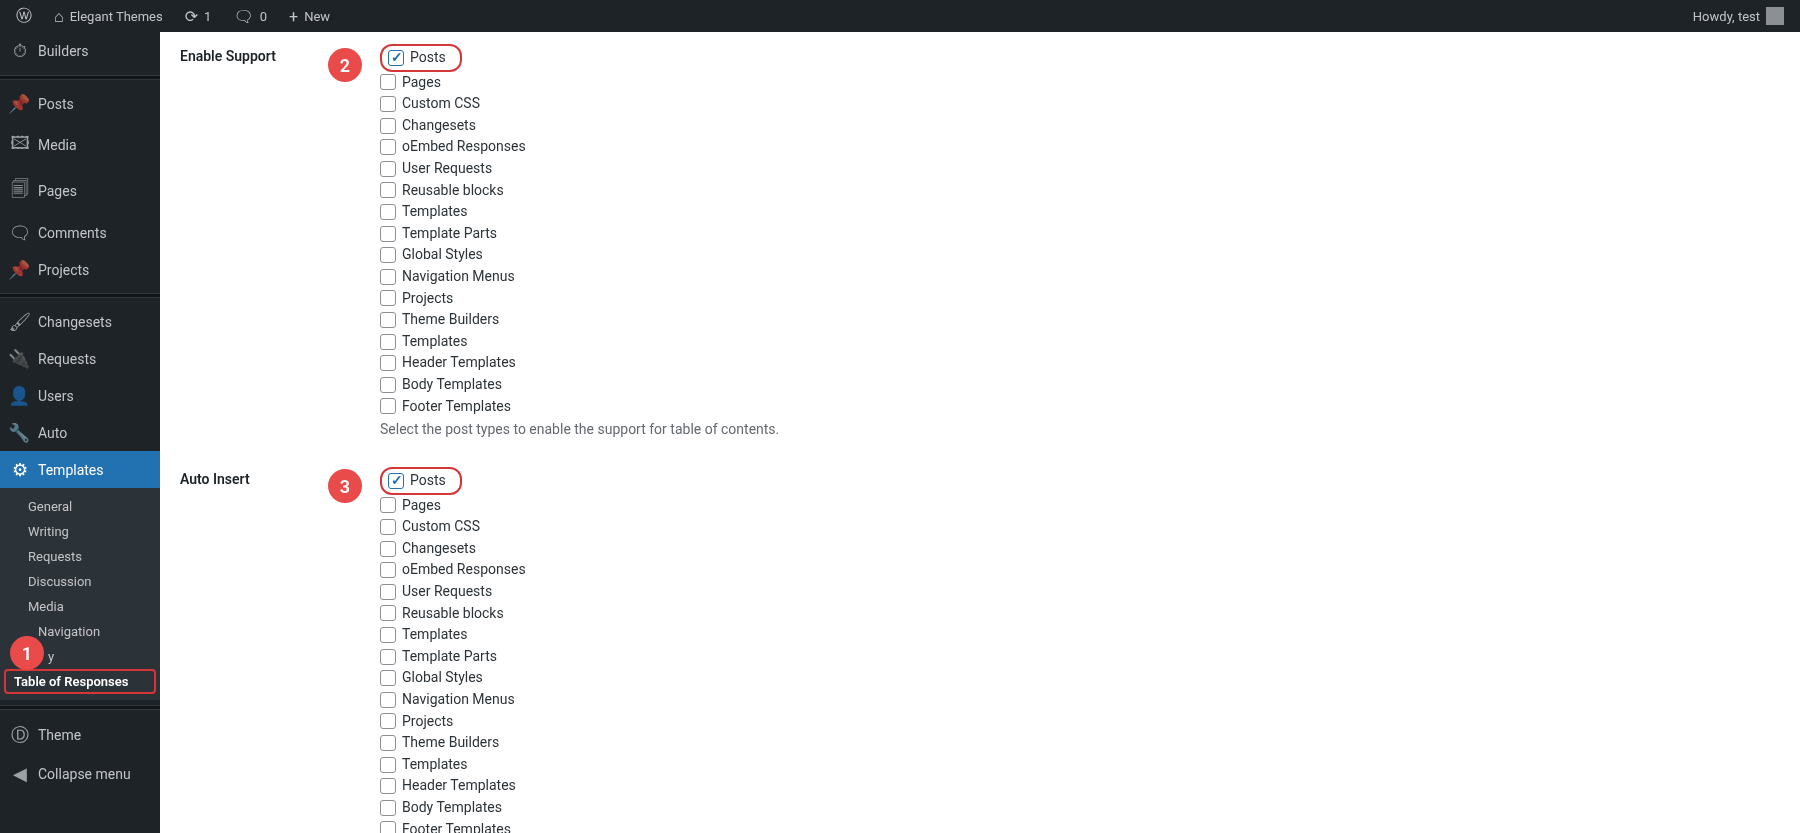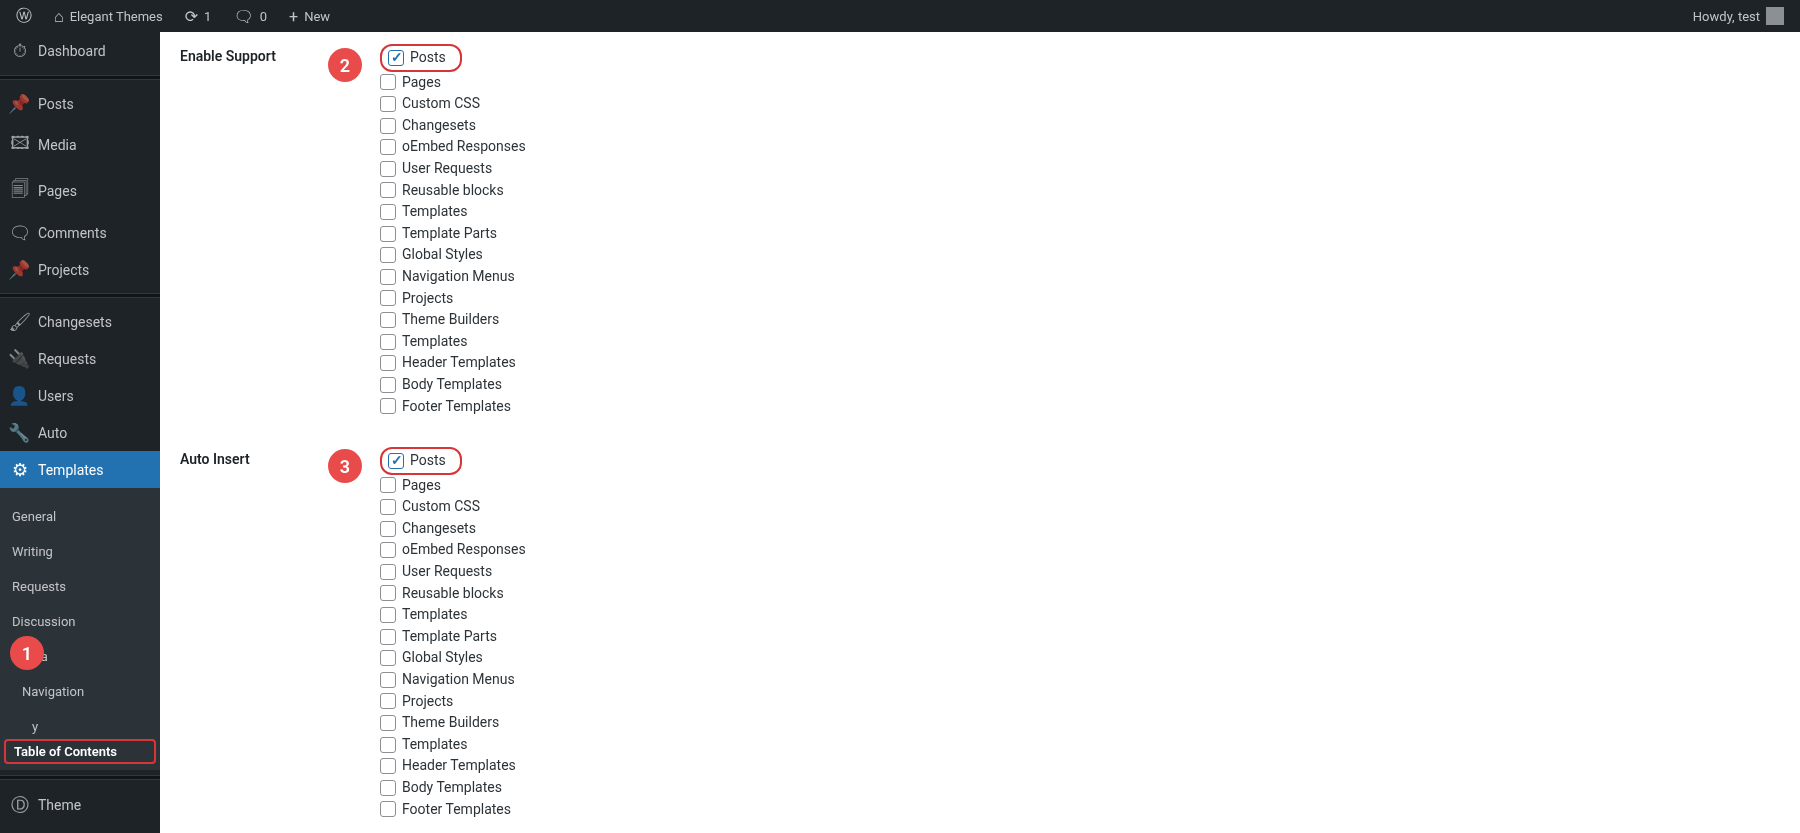--- a/index.html
+++ b/index.html
@@ -12,21 +12,21 @@
 .adminbar-avatar { width: 18px; height: 18px; background: #8c8f94; display: inline-block; }
 
 .wrapper { display: flex; height: calc(100% - 32px); }
 
 .sidebar { width: 160px; background: #1d2327; color: #c3c4c7; overflow-y: auto; font-size: 14px; position: relative; }
 .sidebar-item { display: flex; align-items: center; gap: 8px; padding: 8px 10px; cursor: pointer; }
 .sidebar-item .icon { width: 20px; font-size: 18px; display: flex; justify-content: center; color: rgba(240,246,252,.6); }
 .sidebar-item.current { background: #2271b1; color: #fff; position: relative; }
 .sidebar-item.current::after { content:""; position:absolute; right:-8px; top:50%; transform:translateY(-50%); border:8px solid transparent; border-right-color:#f0f0f1; }
 .sidebar-submenu { background: #2c3338; font-size: 13px; padding: 6px 0; }
-.sidebar-sub { padding: 5px 12px; cursor:pointer; color:#c3c4c7;margin-top:10px; }
+.sidebar-sub { padding: 5px 28px; cursor:pointer; color:#c3c4c7; }
 .sidebar-sub.active { color:#72aee6; font-weight:600; }
 .sidebar-sub.highlighted { border:2px solid #d63638; border-radius:4px; margin:0 4px; padding:3px 8px; }
 .sidebar-separator { height:5px; background:#101517; margin:5px 0; border-top:1px solid #32373c; border-bottom:1px solid #32373c;}
 .sidebar::-webkit-scrollbar{width:0;}
 
 .content { flex:1; background:#fff; padding: 12px 20px 40px 20px; overflow-y:auto; position:relative;}
 .settings-row { display:flex; align-items:flex-start; margin-bottom:30px; }
 .settings-label { width:200px; font-weight:600; color:#1d2327; font-size:14px; padding-top:4px;}
 .settings-field { flex:1; }
 .checkbox-list { display:flex; flex-direction:column; gap:0;}
@@ -70,21 +70,21 @@
         <span class="adminbar-avatar"></span>
       </div>
   </div>
 </div>
 
 <div class="wrapper">
 
   <div class="sidebar">
     <div class="sidebar-item">
         <span class="icon">⏱</span>
-        <span>Dashboard</span>
+        <span>Builders</span>
       </div>
     <div class="sidebar-separator"></div>
     <div class="sidebar-item">
         <span class="icon">📌</span>
         <span>Posts</span>
       </div>
     <div class="sidebar-item">
         <span class="icon">🖾</span>
         <span>Media</span>
       </div>
@@ -123,21 +123,21 @@
       </div>
 
     <div class="sidebar-submenu" style="position:relative;">
       <div class="sidebar-sub">General</div>
       <div class="sidebar-sub">Writing</div>
       <div class="sidebar-sub">Requests</div>
       <div class="sidebar-sub">Discussion</div>
       <div class="sidebar-sub">Media</div>
       <div class="sidebar-sub" style="margin-left:10px;">Navigation</div>
       <div class="sidebar-sub" style="margin-left:20px;">y</div>
-      <div class="sidebar-sub highlighted active" style="color:#fff; font-weight:600;">Table of Contents</div>
+      <div class="sidebar-sub highlighted active" style="color:#fff; font-weight:600;">Table of Responses</div>
       <div class="annotation-badge" style="left:10px; top:148px;">1</div>
     </div>
 
     <div class="sidebar-separator"></div>
     <div class="sidebar-item">
         <span class="icon">Ⓓ</span>
         <span>Theme</span>
       </div>
     <div class="sidebar-item">
         <span class="icon">◀</span>
@@ -214,20 +214,21 @@
             </label>
             <label class="checkbox-item">
               <input type="checkbox" style="">
               <span>Body Templates</span>
             </label>
             <label class="checkbox-item">
               <input type="checkbox" style="">
               <span>Footer Templates</span>
             </label>
           </div>
+        <div class="help-text">Select the post types to enable the support for table of contents.</div>
       </div>
     </div>
 
     <div class="settings-row" style="position:relative;">
       <div class="annotation-badge" style="left:148px; top:2px;">3</div>
       <div class="settings-label">Auto Insert</div>
       <div class="settings-field">
         <div class="checkbox-list">
             <div><label class="checkbox-item outlined">
                 <input type="checkbox" checked="" style="">

